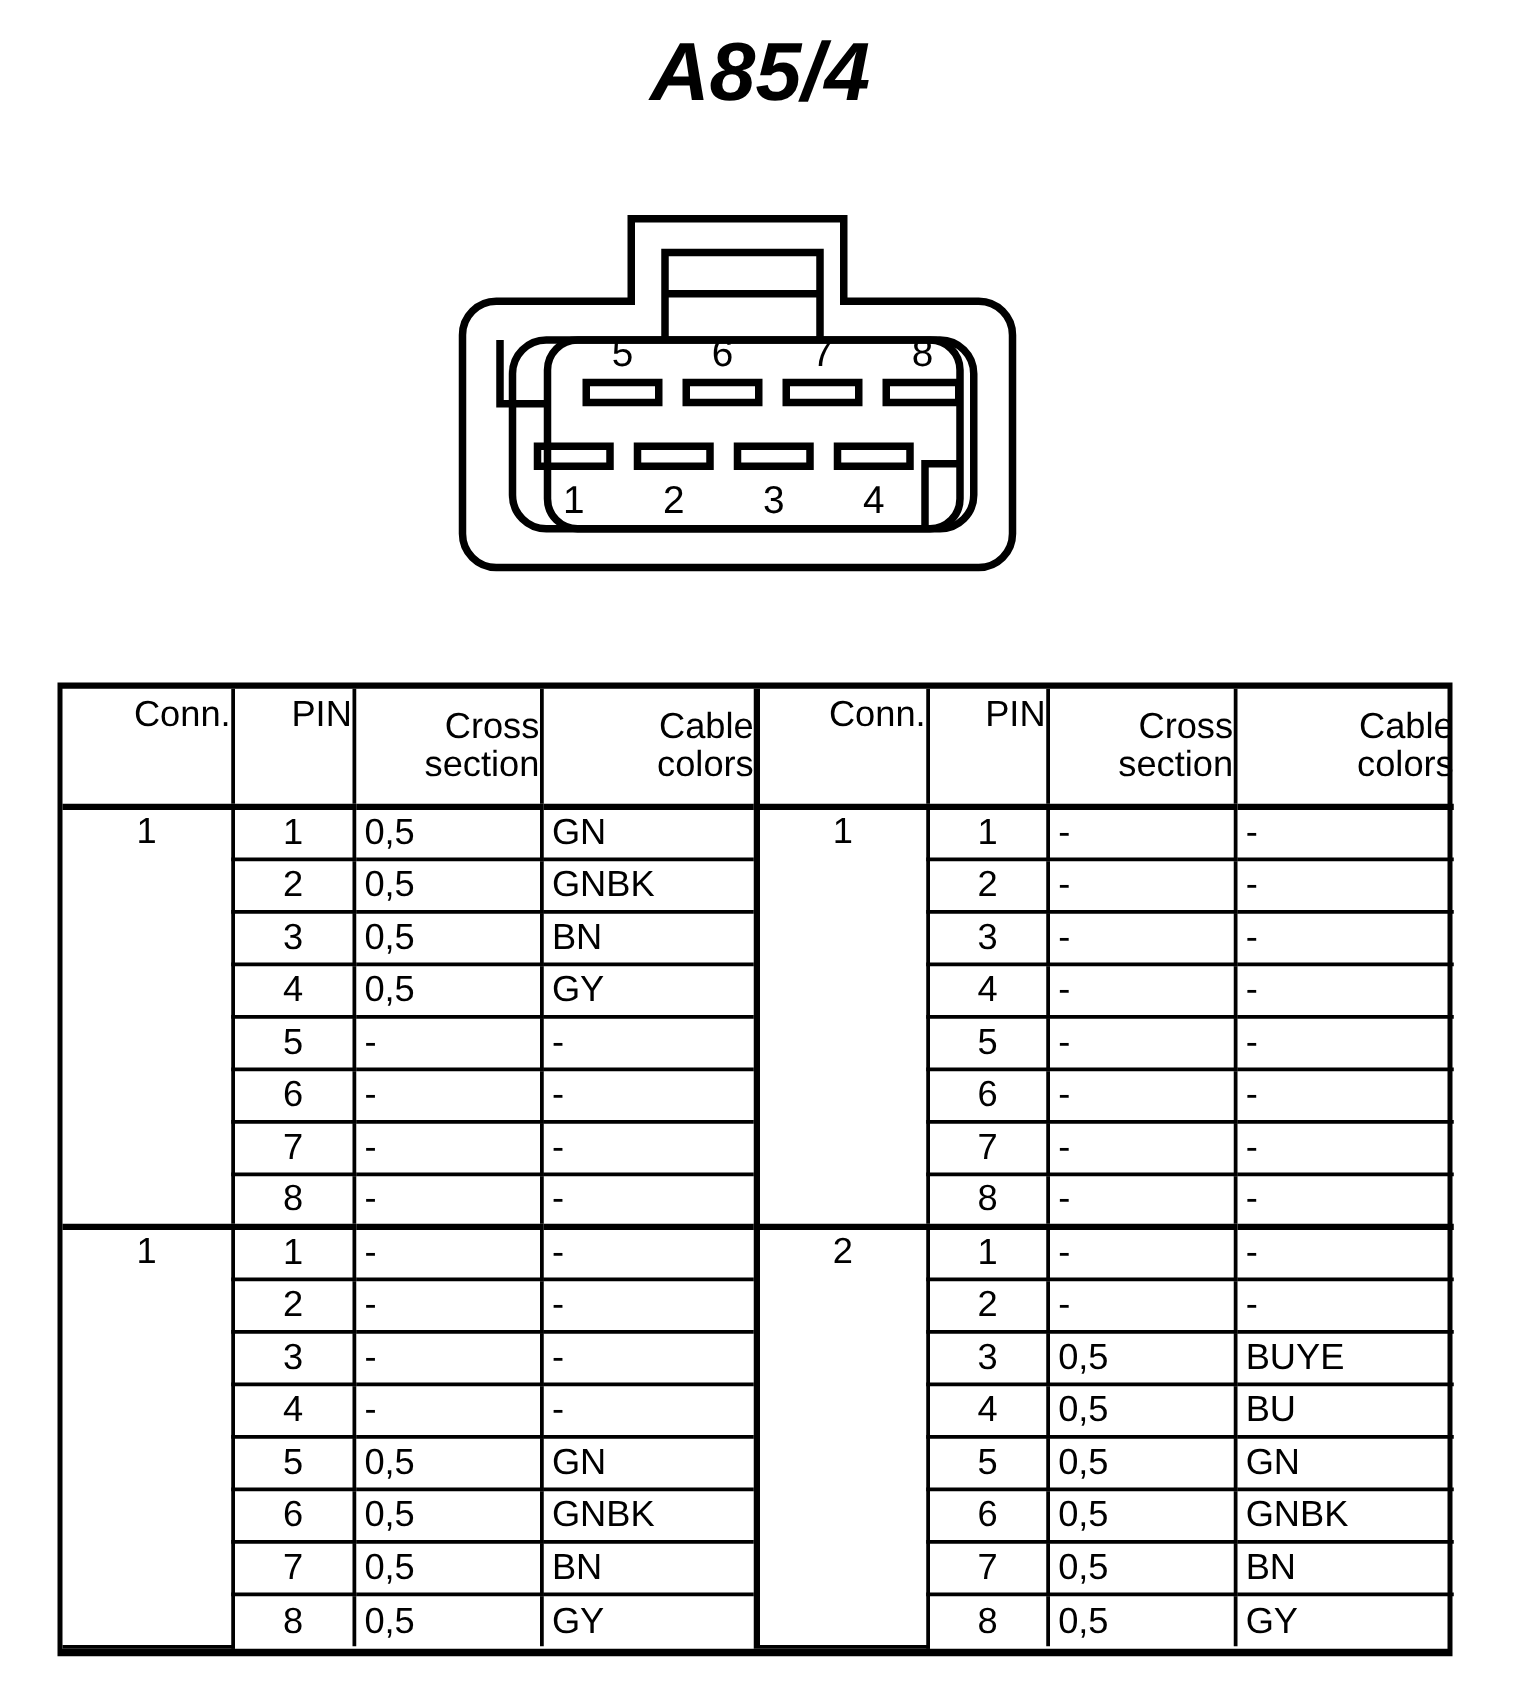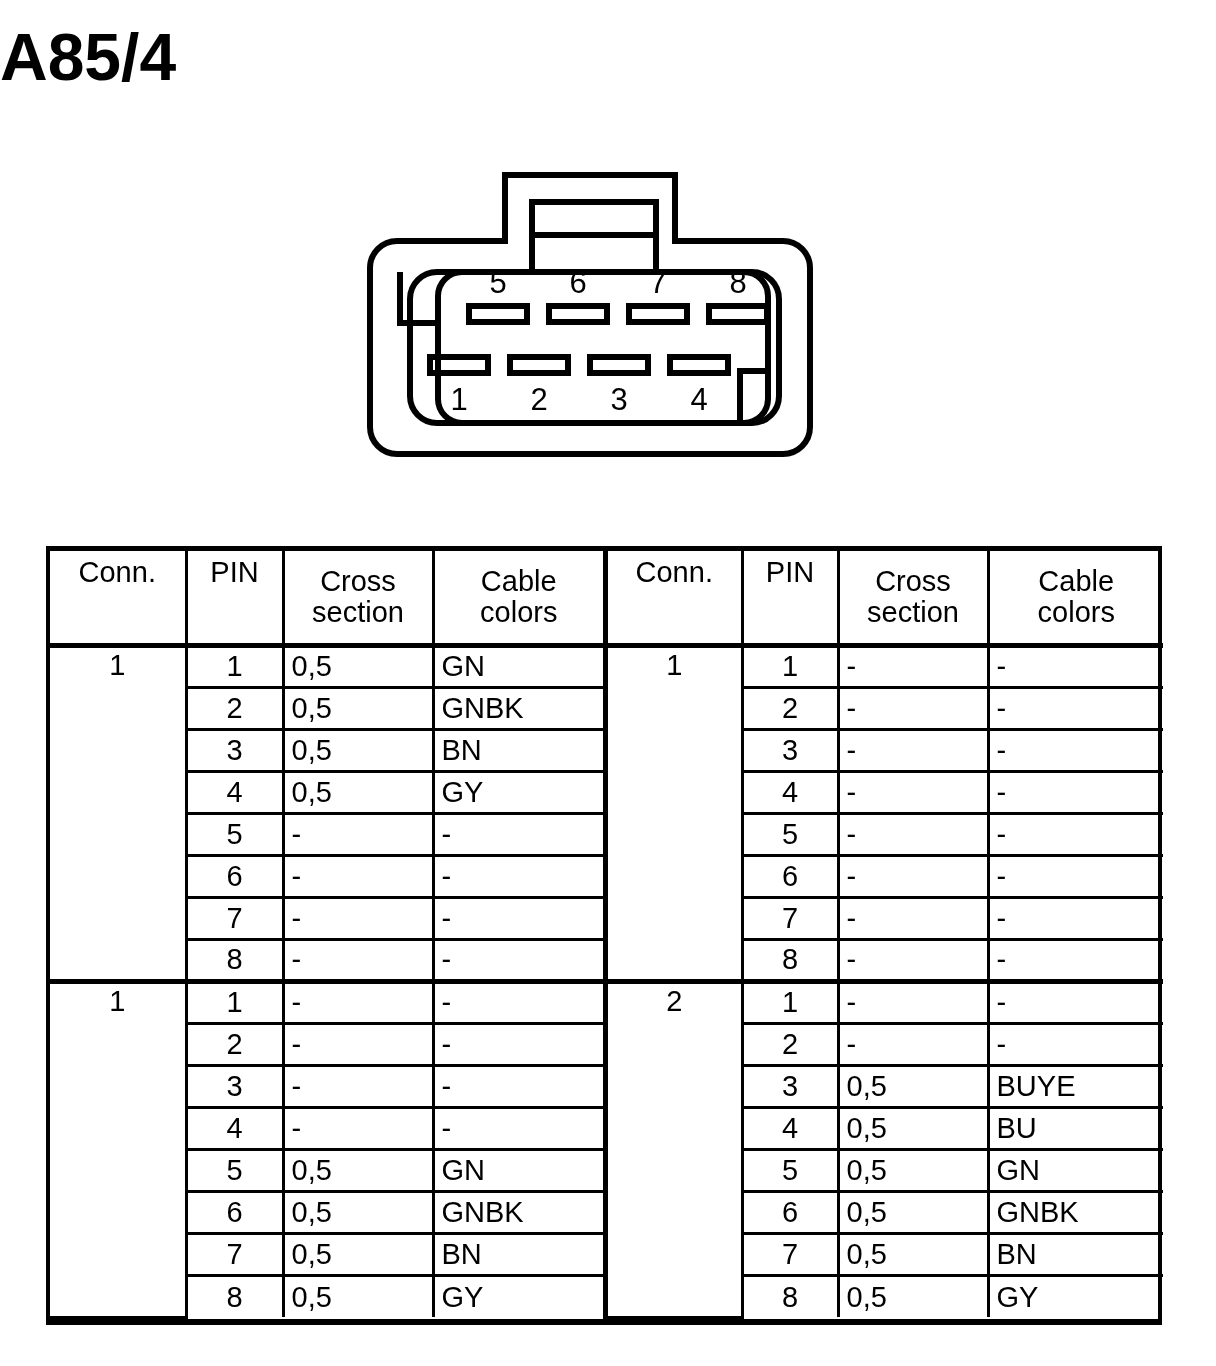--- a/index.html
+++ b/index.html
@@ -15,25 +15,26 @@
     position: relative;
     overflow: hidden;
   }
 
   
   #title {
     position: absolute;
     left: 0;
     top: 24px;
     width: 1216px;
-    text-align: left;
+    text-align: center;
     font-size: 66px;
     font-weight: bold;
     letter-spacing: 0px;
     line-height: 1;
+    font-style: italic;
   }
 
   
   #connector-figure {
     position: absolute;
     left: 340px;
     top: 155px;
     width: 500px;
     height: 330px;
   }
@@ -82,21 +83,21 @@
     border: 3px solid #000;
     padding: 0;
     font-weight: normal;
     height: 42px;
     line-height: 1.05;
     vertical-align: middle;
     box-sizing: border-box;
   }
   .pin-table th {
     height: 94px;
-    text-align: center;
+    text-align: right;
     vertical-align: middle;
   }
   .pin-table th.th-conn,
   .pin-table th.th-pin {
     vertical-align: top;
     padding-top: 6px;
   }
   .pin-table td.c-conn,
   .pin-table td.c-pin {
     text-align: center;

